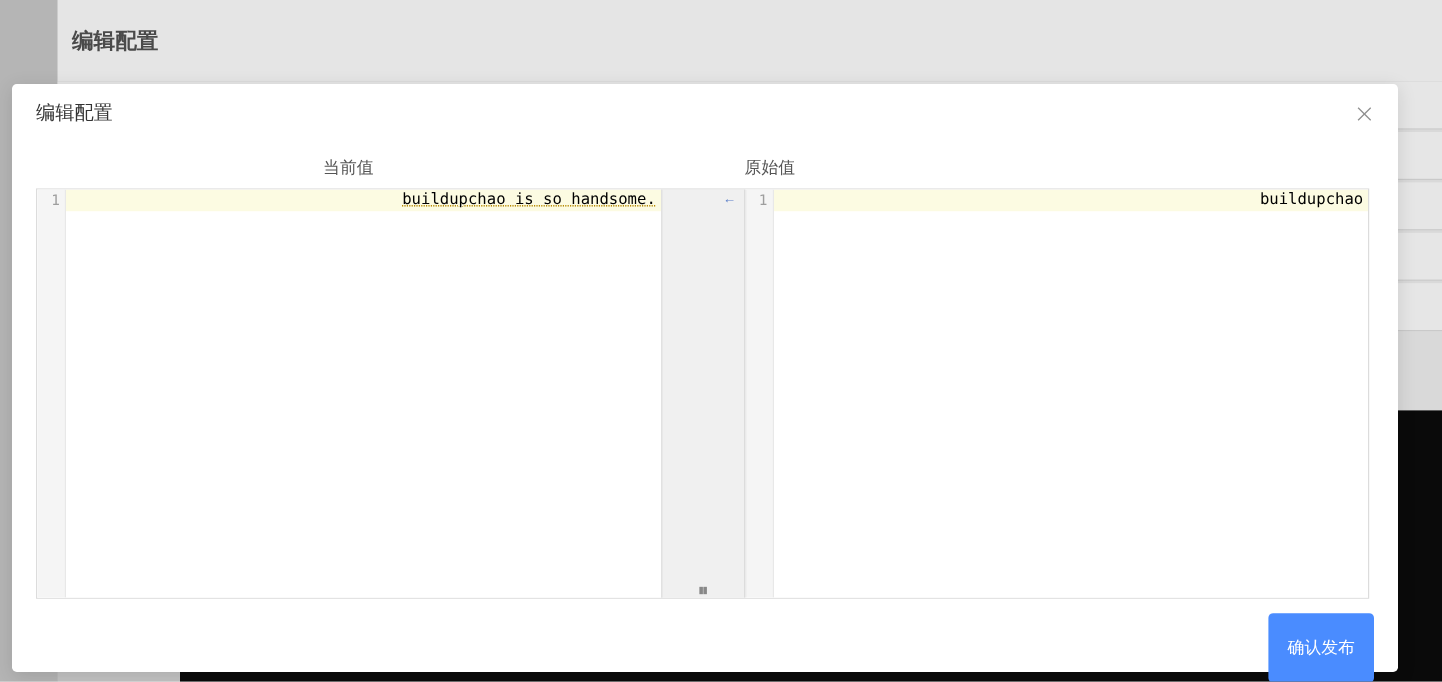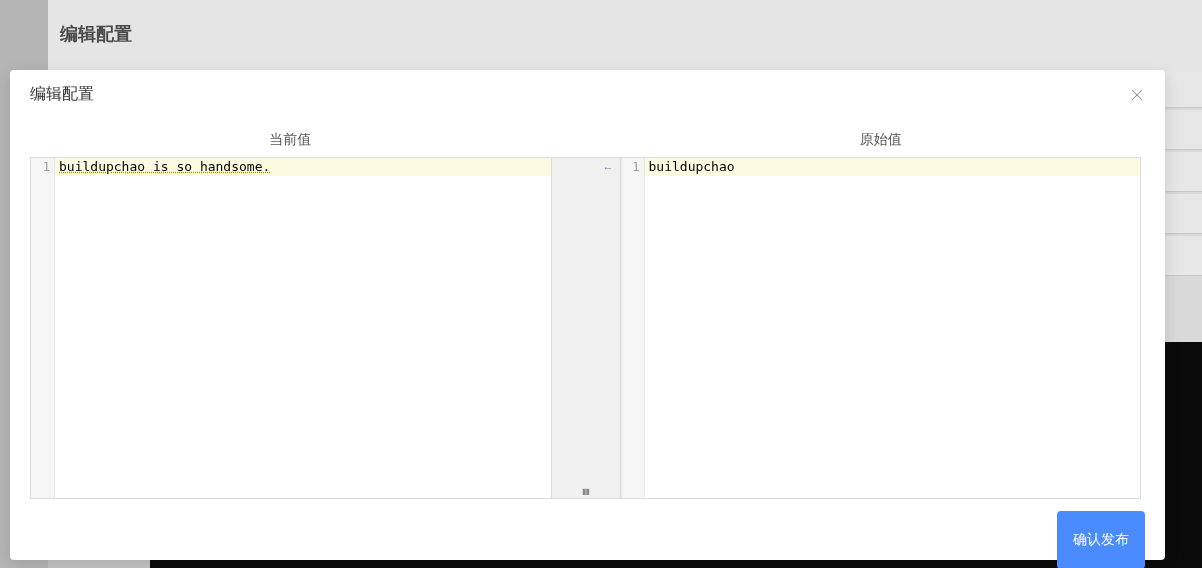--- a/index.html
+++ b/index.html
@@ -106,21 +106,21 @@
     }
     .col-h-left {
       flex: 1;
       text-align: center;
       font-size: 14px;
       color: #555;
     }
     .col-h-gap { width: 70px; }
     .col-h-right {
       flex: 1;
-      text-align: center;
+      text-align: left;
       font-size: 14px;
       color: #555;
     }
     .diff-wrap {
       flex: 1;
       display: flex;
       border: 1px solid #dcdcdc;
       height: 342px;
       min-height: 342px;
     }
@@ -146,20 +146,21 @@
       flex: 1;
       font-family: ui-monospace, "SF Mono", Menlo, Consolas, monospace;
       font-size: 13px;
       position: relative;
     }
     .line {
       height: 18px;
       line-height: 18px;
       padding: 0 4px;
       white-space: pre;
+      text-align: right;
     }
     .line-hl {
       background: #fcfbe2;
     }
     .line-hl .underline {
       text-decoration: underline;
       text-decoration-style: dotted;
       text-decoration-color: #b58900;
     }
     .connector {

